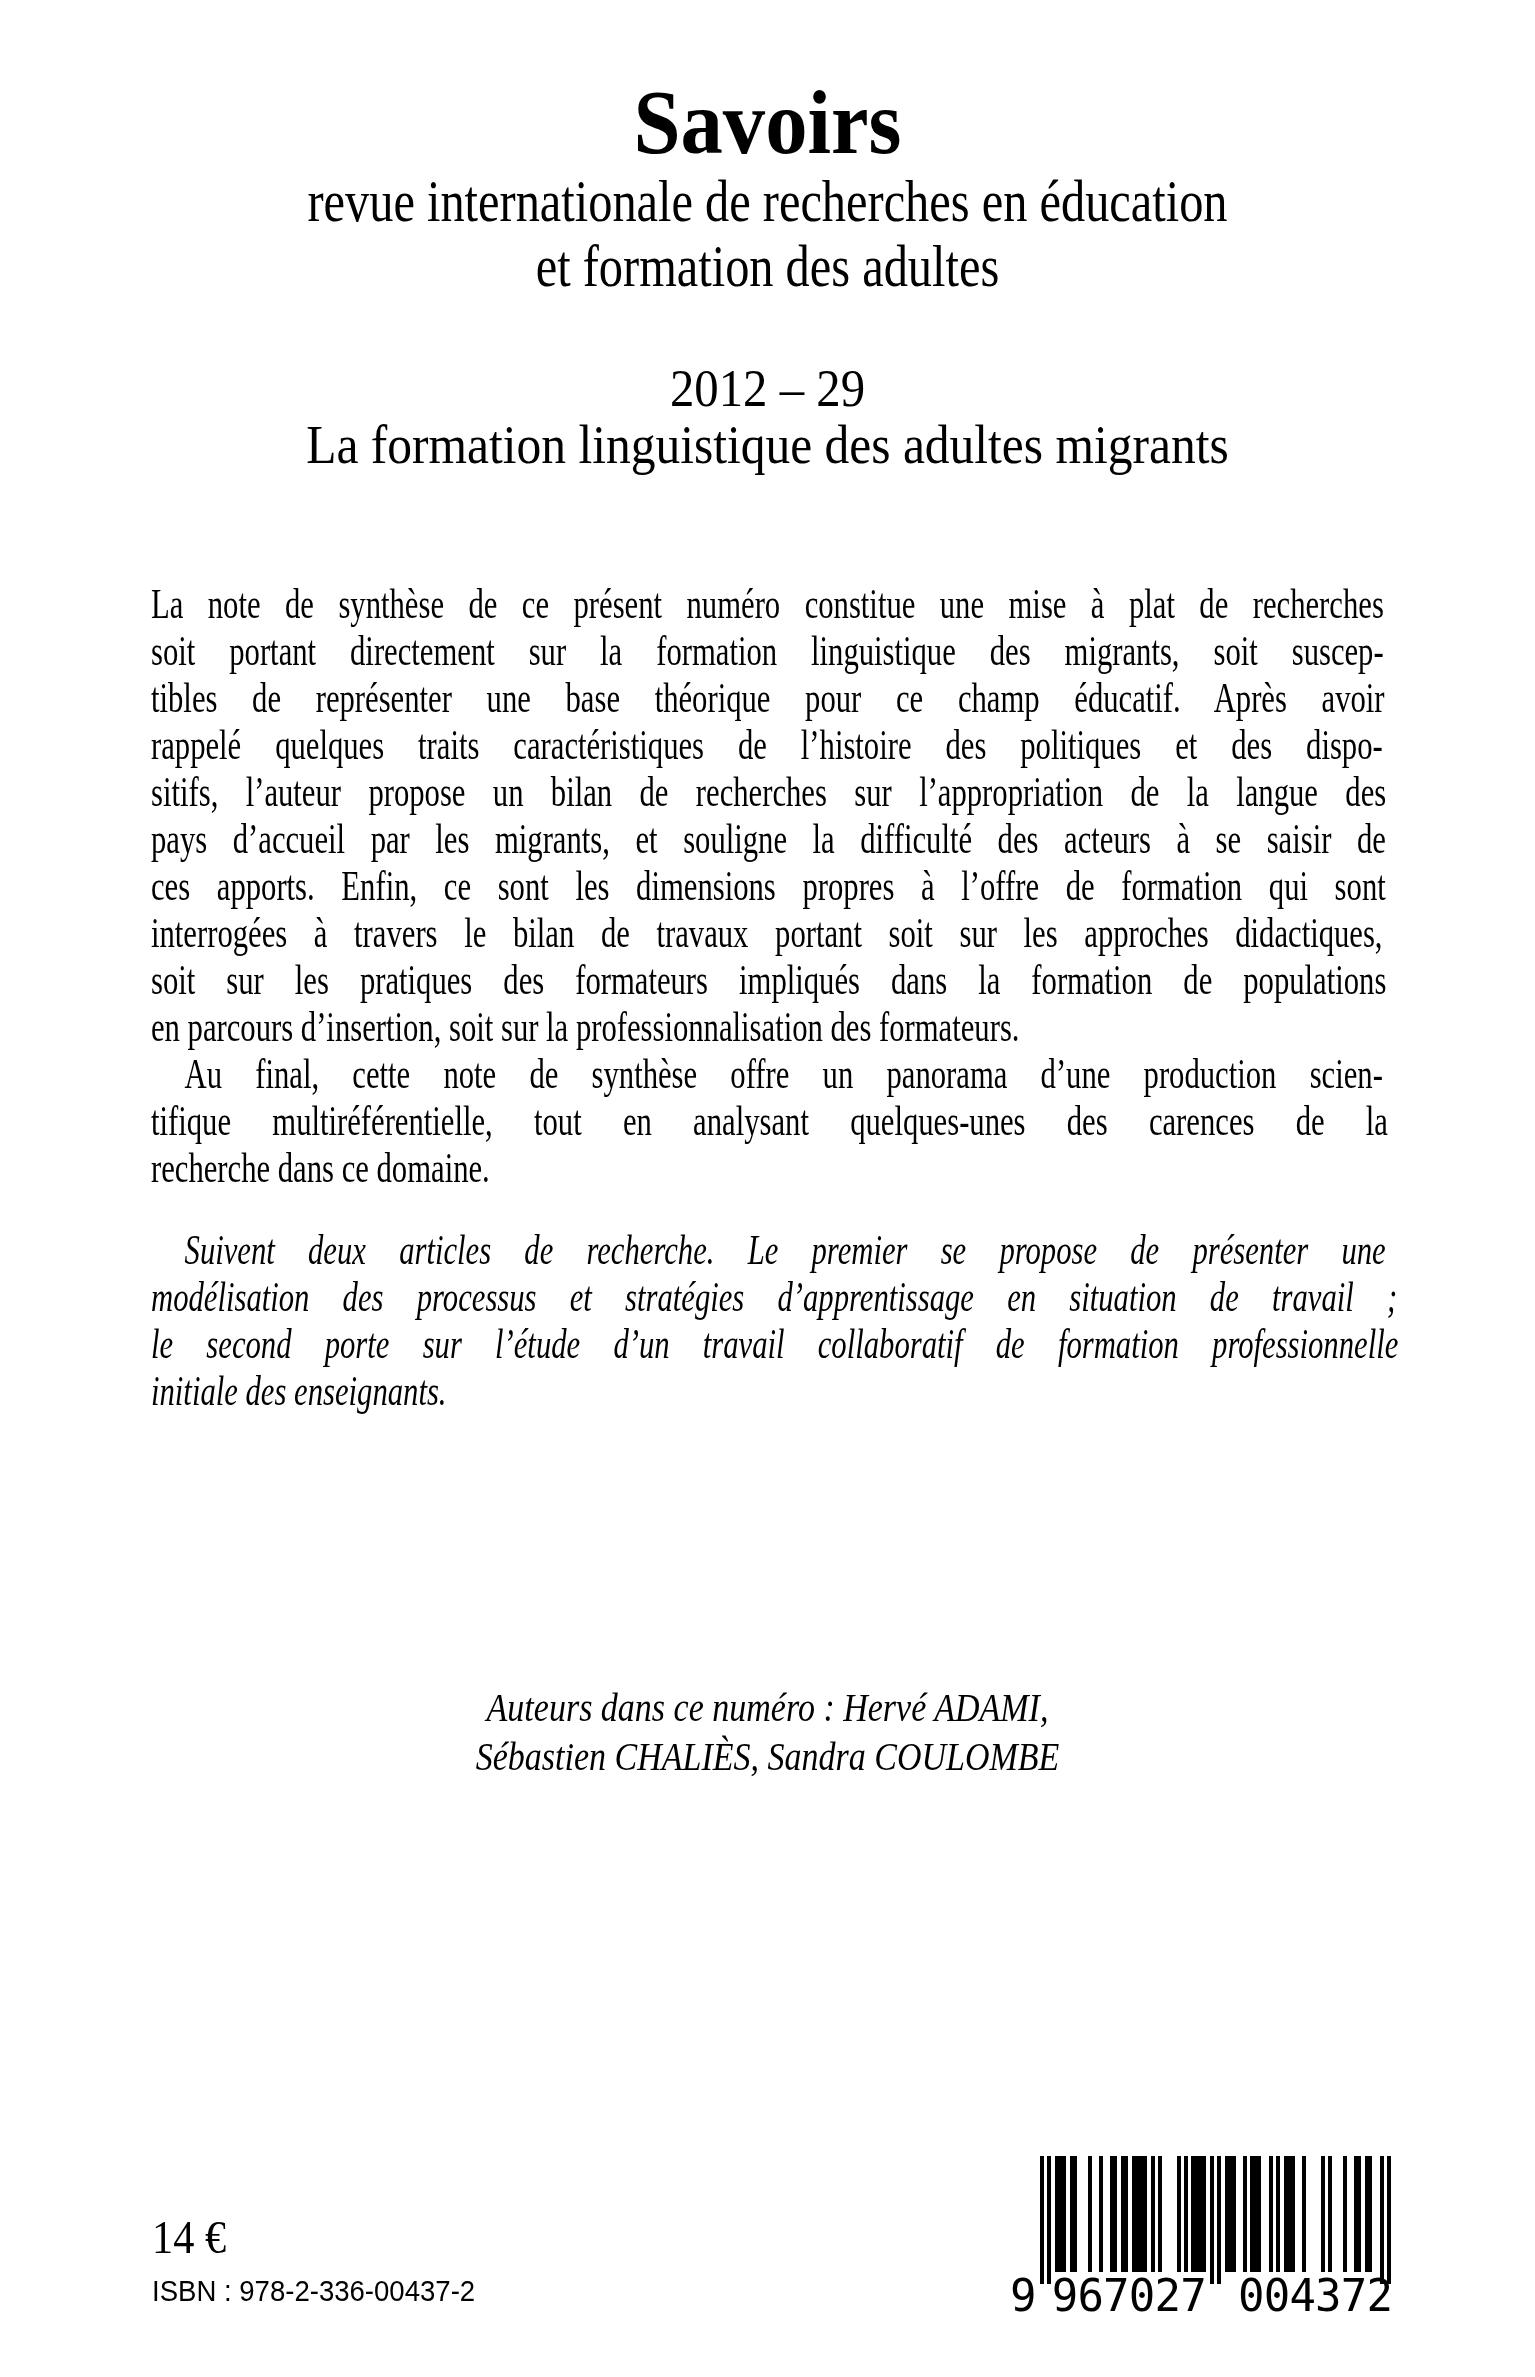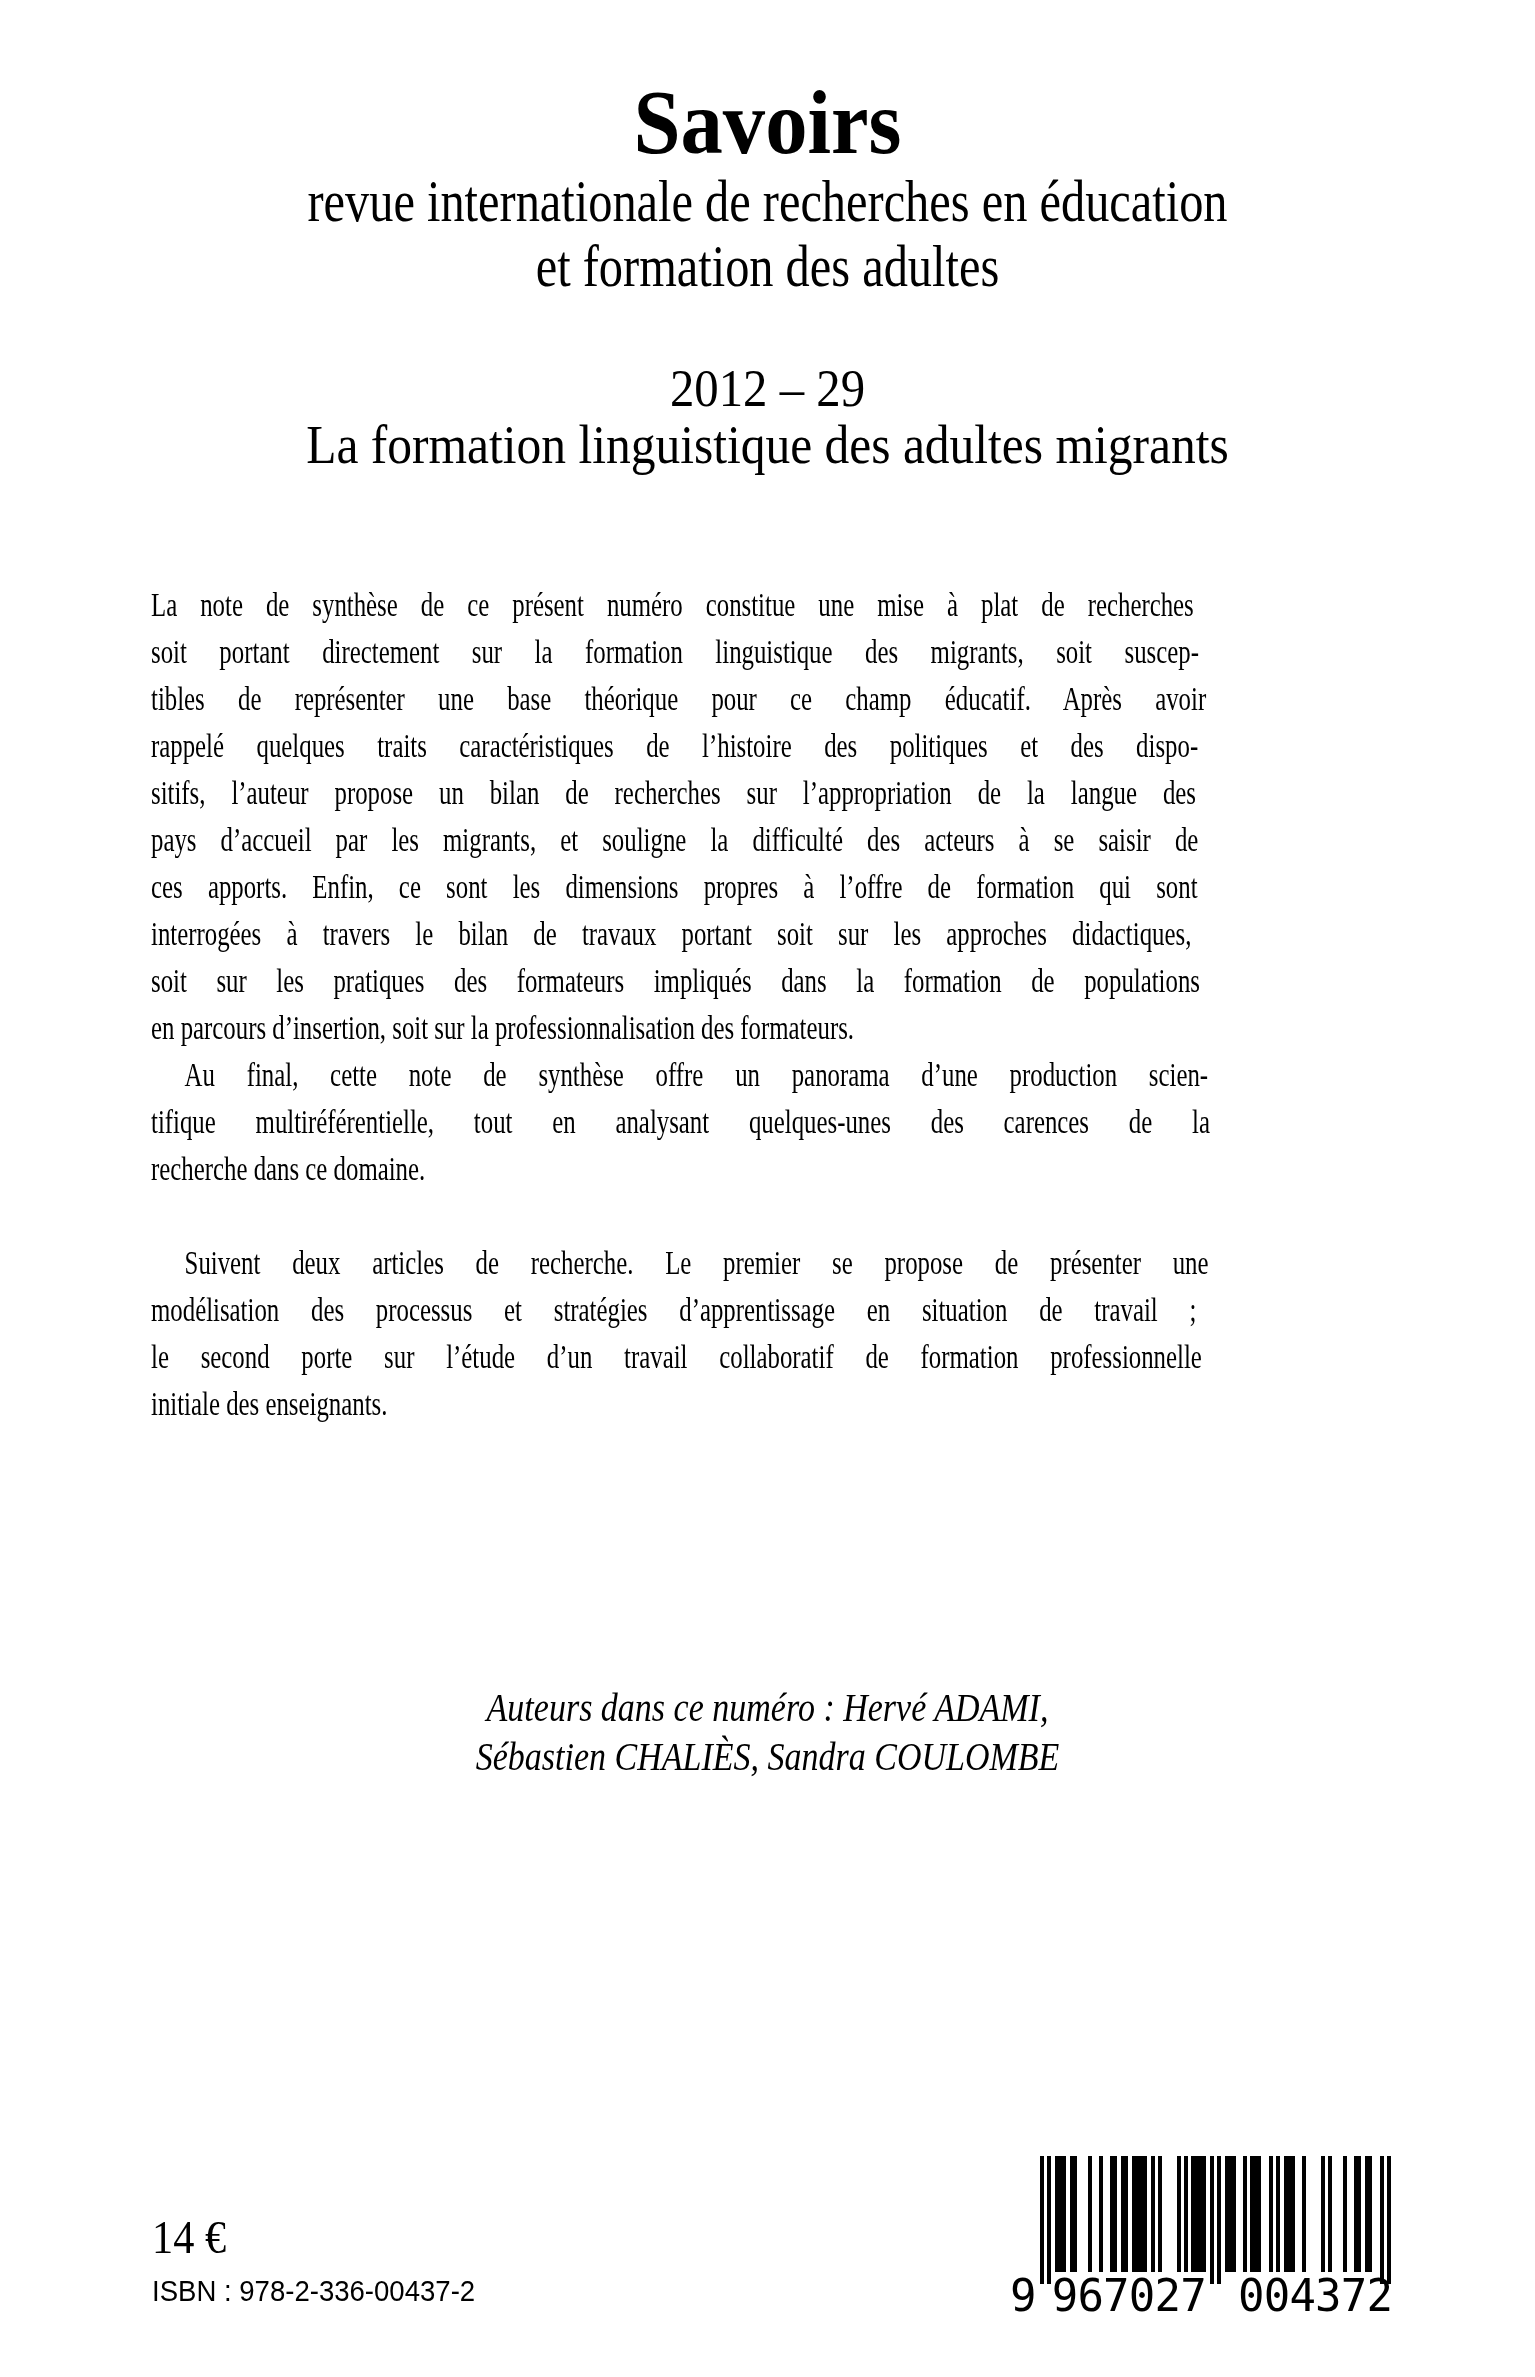--- a/index.html
+++ b/index.html
@@ -8,23 +8,23 @@
     background:#ffffff;color:#000000;
     font-family:"Liberation Serif","DejaVu Serif",serif;
   }
   .center-line{position:absolute;left:0;width:100%;text-align:center;white-space:nowrap;}
   .journal-title{top:76px;font-size:92px;line-height:92px;font-weight:bold;
     transform:scaleX(0.92);transform-origin:50% 0;}
   .subtitle{top:169px;font-size:59px;line-height:65px;transform:scaleX(0.82);transform-origin:50% 0;}
   .issue{top:362px;font-size:53px;line-height:53px;transform:scaleX(0.92);transform-origin:50% 0;}
   .theme{top:417px;font-size:55px;line-height:55px;transform:scaleX(0.90);transform-origin:50% 0;}
 
-  .summary{position:absolute;left:151px;top:581px;width:1233px;font-size:34px;line-height:47px;}
+  .summary{position:absolute;left:151px;top:581px;width:1233px;font-size:42px;line-height:47px;}
   .para{margin:0;}
-  .para.gap{margin-top:47px;}
+  .para.gap{margin-top:35px;font-style:italic;}
   .line{white-space:nowrap;transform:scaleX(0.73);transform-origin:0 0;}
   .para.indent .line:first-child{padding-left:46px;}
 
   .authors{top:1683px;font-style:italic;font-size:40px;line-height:49px;
     transform:scaleX(0.85);transform-origin:50% 0;}
 
   .price{position:absolute;left:152px;top:2214px;font-size:47px;line-height:47px;white-space:nowrap;
     transform:scaleX(0.90);transform-origin:0 0;}
   .isbn{position:absolute;left:152px;top:2274px;font-size:29px;line-height:34px;white-space:nowrap;
     font-family:"Liberation Sans","DejaVu Sans",sans-serif;transform:scaleX(0.95);transform-origin:0 0;}

